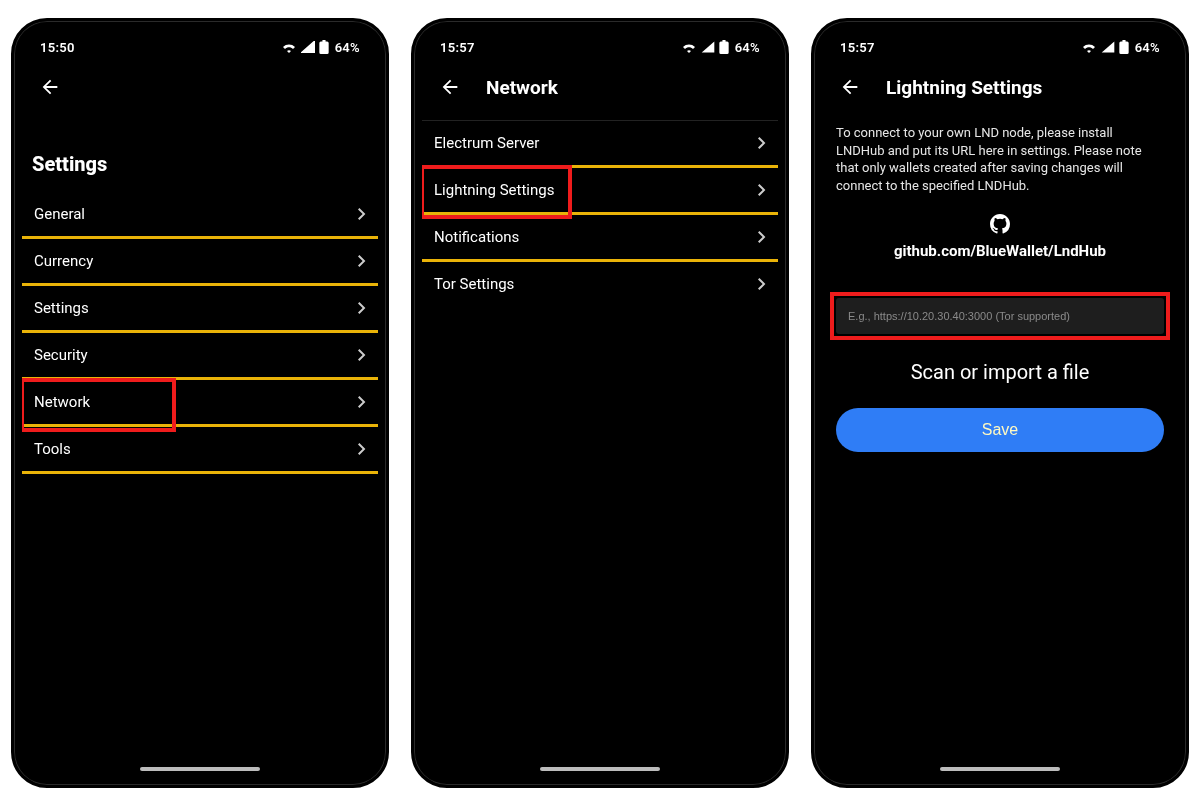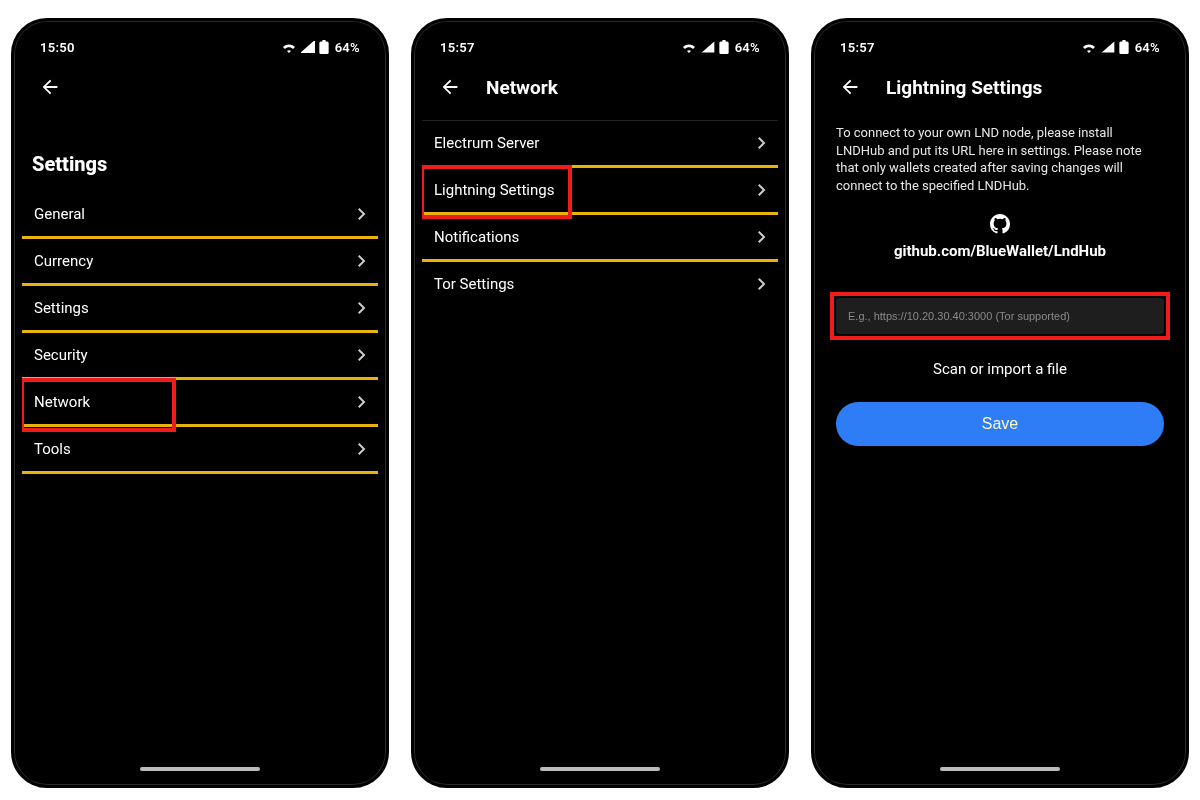--- a/index.html
+++ b/index.html
@@ -135,21 +135,21 @@
     border:none;
     outline:none;
     color:#fff;
     font-size:11px;
     padding: 12px 12px;
     border-radius:3px;
   }
   .url-input::placeholder{ color:#8a8a8a; }
   .scan-line{
     text-align:center;
-    font-size:15px;
+    font-size:20px;
     padding: 26px 0 24px 0;
     color:#fff;
   }
   .save-btn{
     margin: 0 14px;
     background:#2f7df6;
     color:#fef9c3;
     border:none;
     border-radius:26px;
     height:44px;

